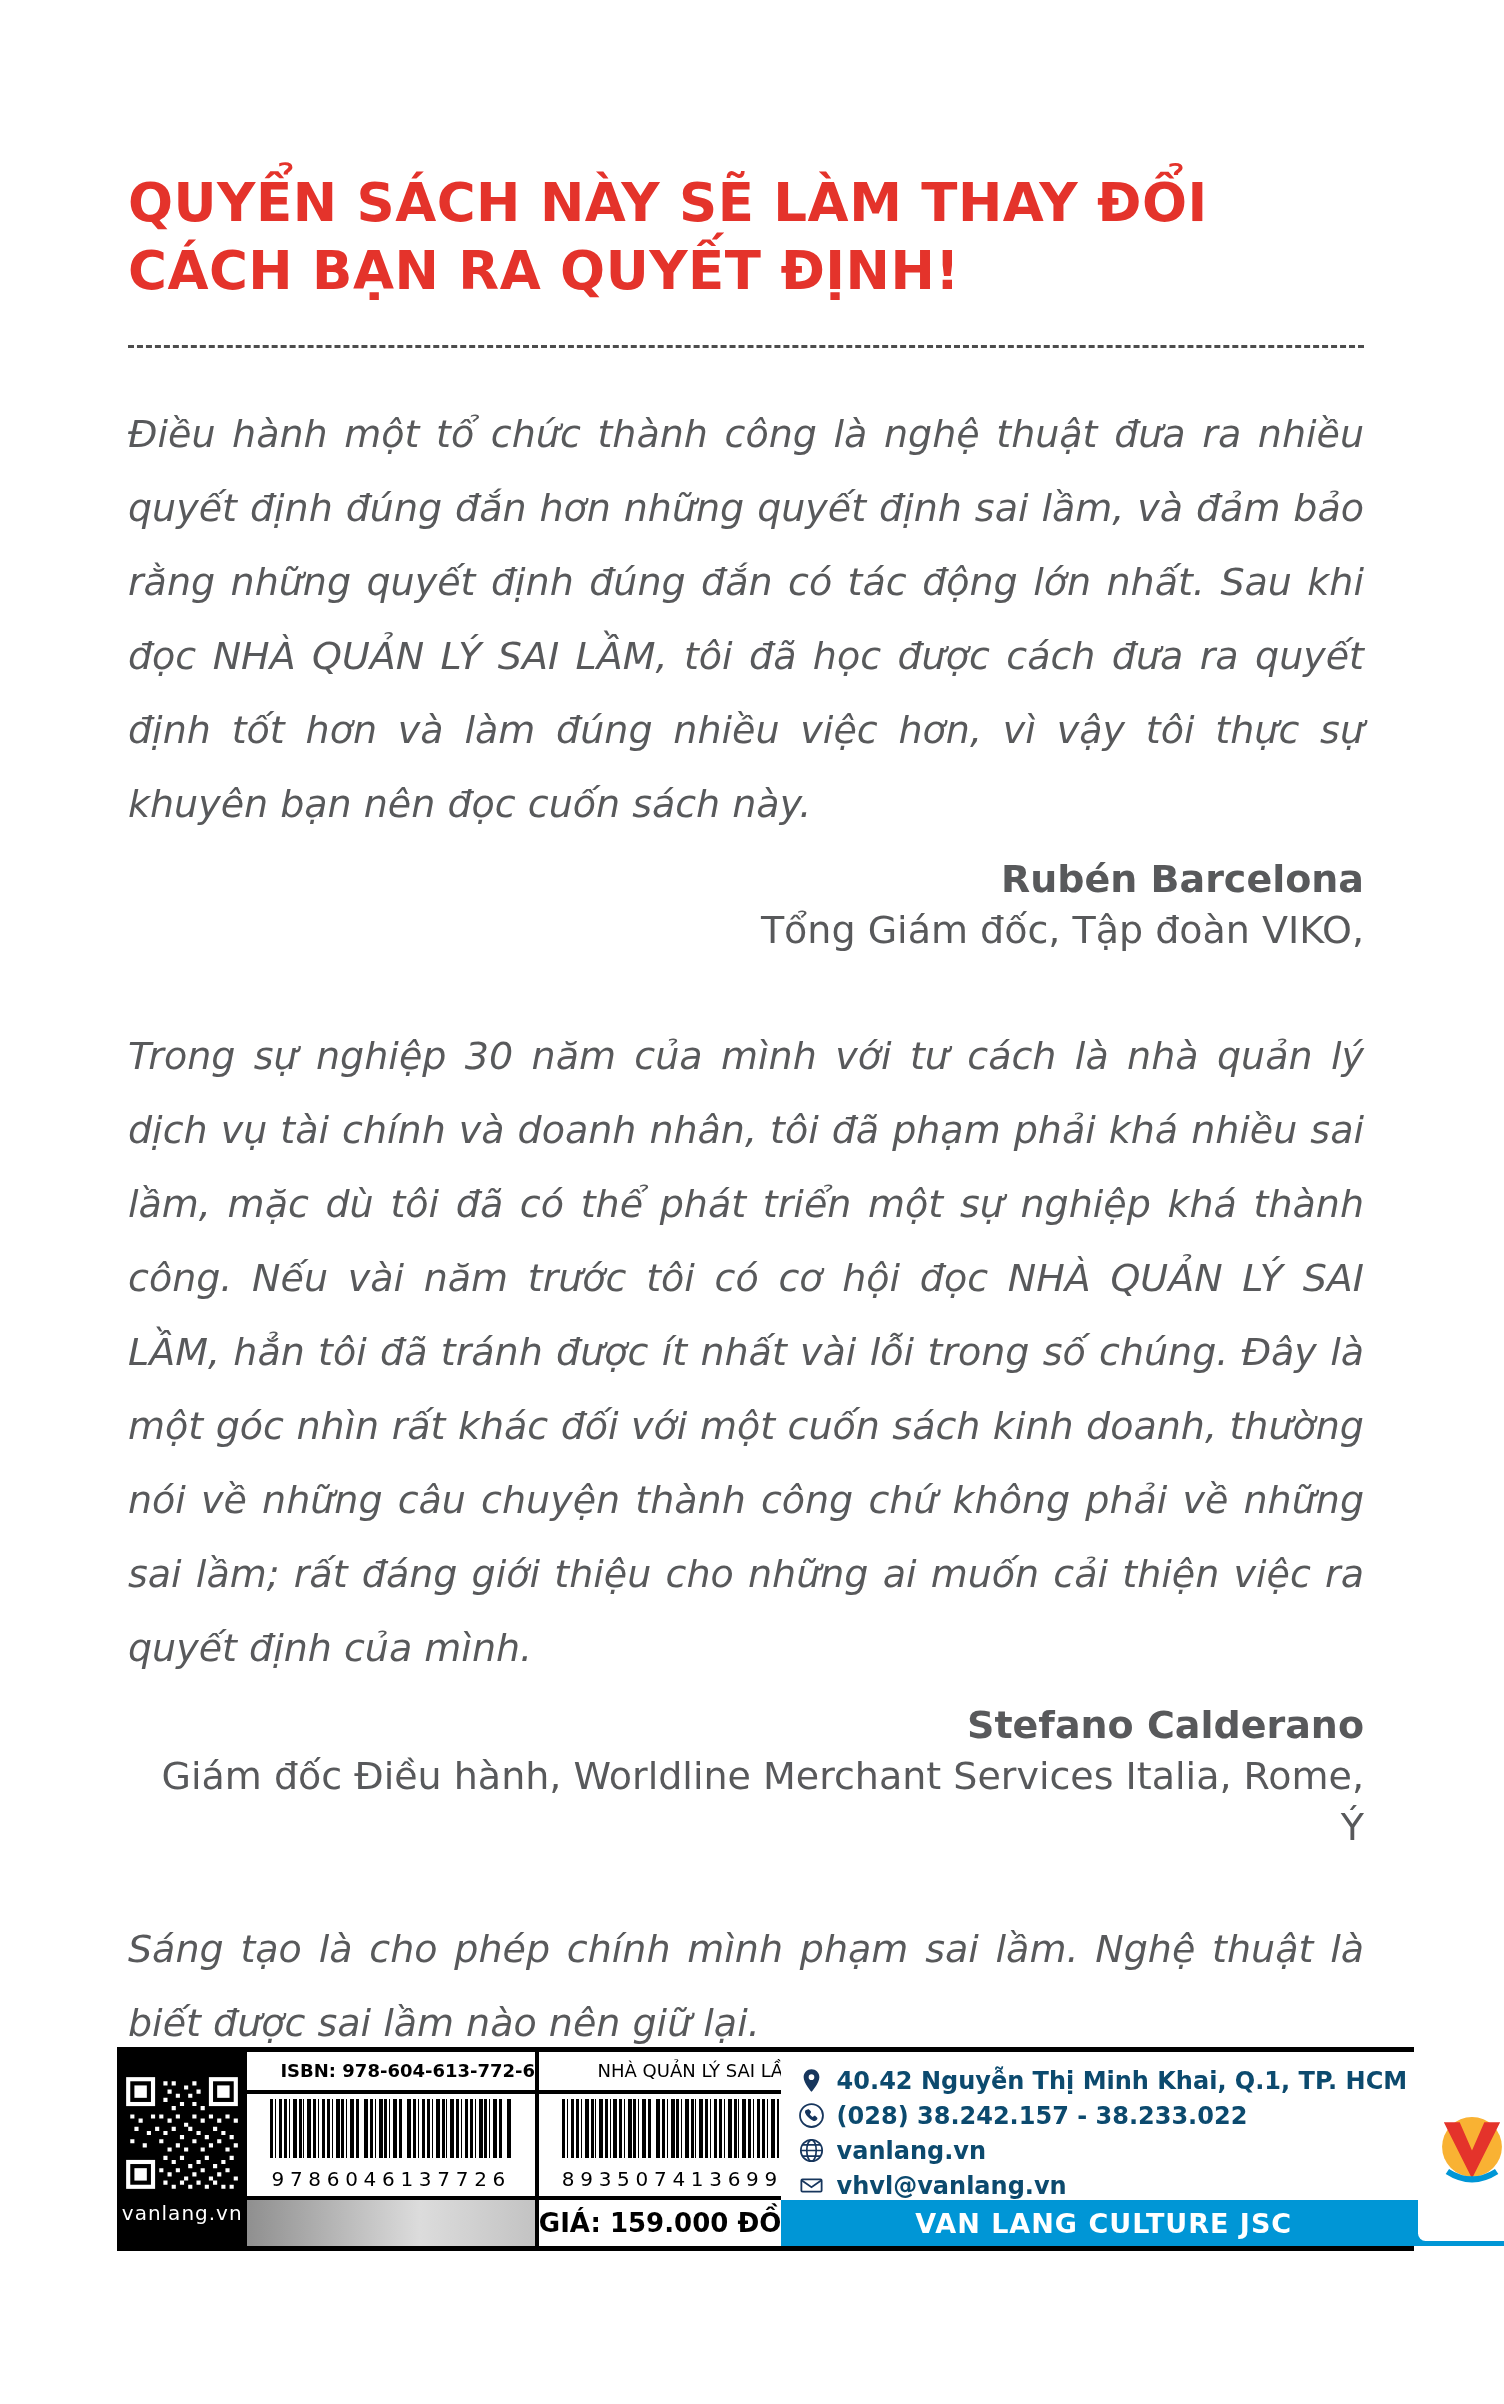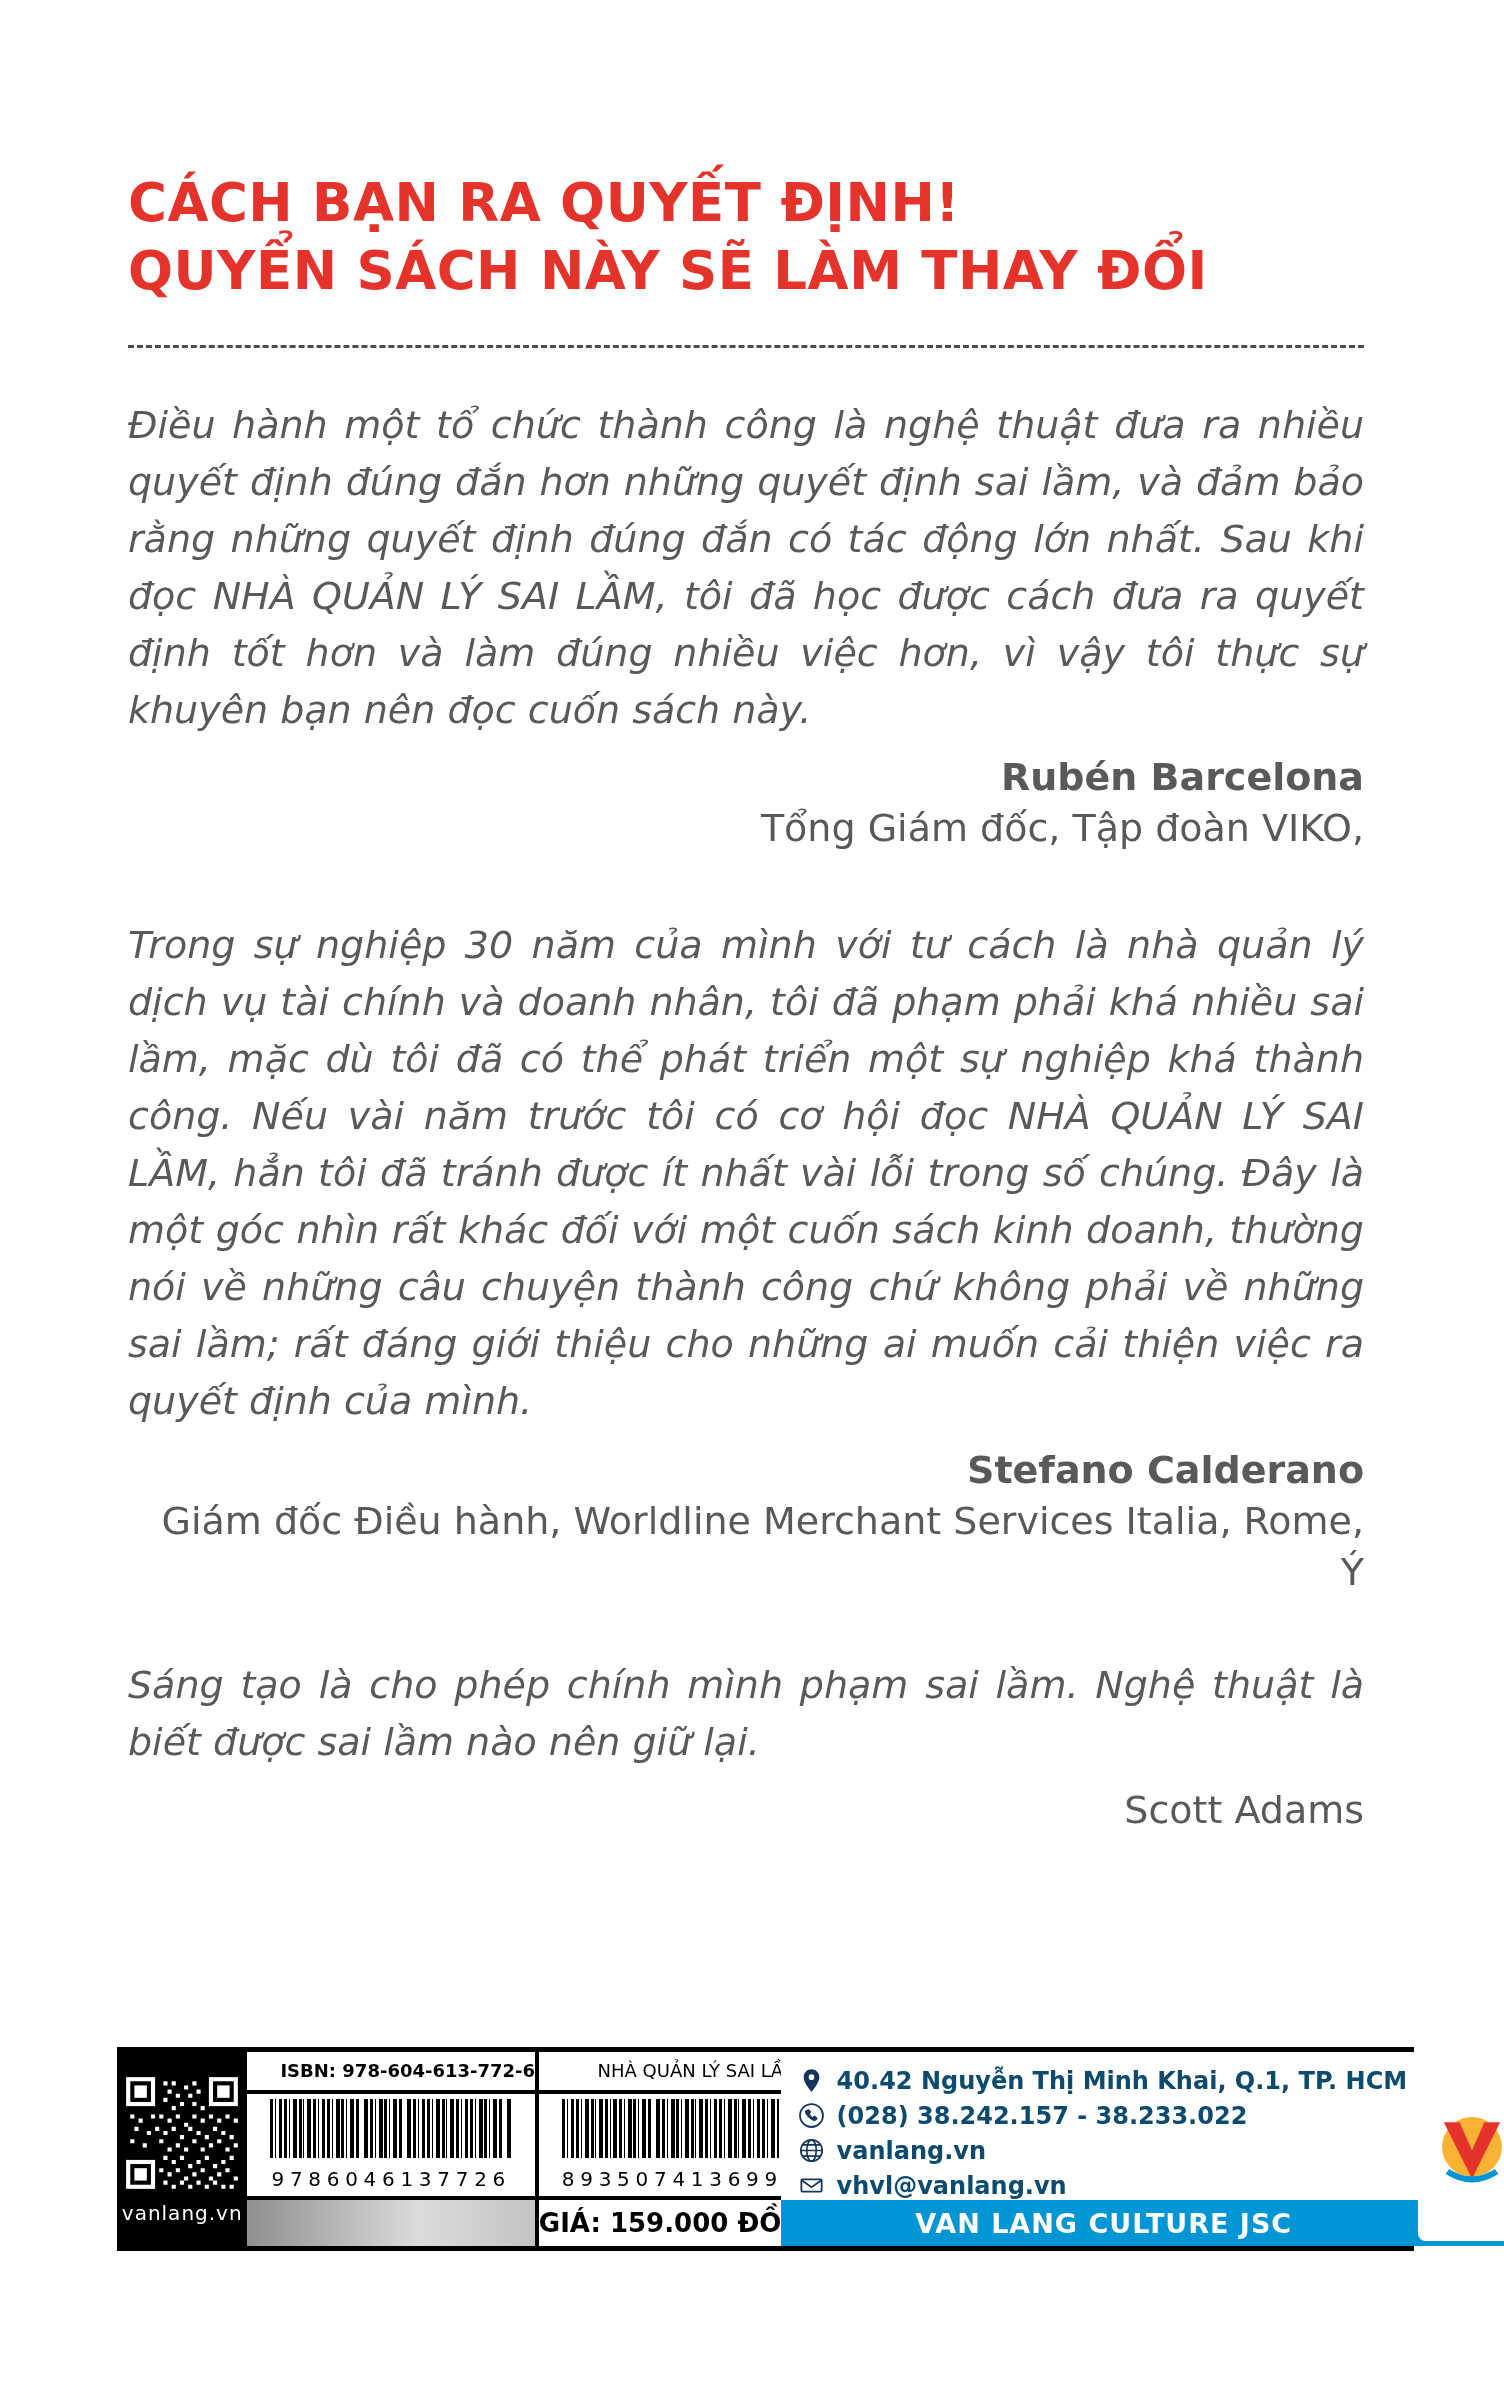--- a/index.html
+++ b/index.html
@@ -10,21 +10,21 @@
   }
   .content { position:absolute; left:128px; top:169px; width:1236px; }
 
   .title { color:#E4332B; font-weight:bold; font-size:53px; line-height:68px; letter-spacing:0.5px; }
   .title-line { display:block; }
 
   .divider { margin-top:40px; border-top:3.8px dashed #4d4d4d; height:0; }
 
   .quote-text {
     margin-top:49px; color:#58595B; font-style:italic;
-    font-size:38px; line-height:57px; text-align:justify;
+    font-size:38px; line-height:74px; text-align:justify;
   }
   .quote-text.gap-lg { margin-top:63px; }
   .quote-text.gap-md { margin-top:59px; }
 
   .attribution { margin-top:13.3px; text-align:right; color:#58595B; font-size:38px; line-height:51px; }
   .attribution.gap { margin-top:15px; }
   .attr-name { font-weight:bold; }
   .attr-name--regular { font-weight:normal; }
 
   
@@ -74,22 +74,22 @@
   .logo-mark { position:absolute; top:5.7px; right:7.6px; font-size:15px; color:#E4332B; }
 </style>
 </head>
 <body>
 
 <div class="page">
 
   <div class="content">
 
     <h1 class="title">
+      <span class="title-line">QUYỂN SÁCH NÀY SẼ LÀM THAY ĐỔI</span>
       <span class="title-line">CÁCH BẠN RA QUYẾT ĐỊNH!</span>
-      <span class="title-line">QUYỂN SÁCH NÀY SẼ LÀM THAY ĐỔI</span>
     </h1>
 
     <div class="divider"></div>
 
     <p class="quote-text">Điều hành một tổ chức thành công là nghệ thuật đưa ra nhiều quyết định đúng đắn hơn những quyết định sai lầm, và đảm bảo rằng những quyết định đúng đắn có tác động lớn nhất. Sau khi đọc NHÀ QUẢN LÝ SAI LẦM, tôi đã học được cách đưa ra quyết định tốt hơn và làm đúng nhiều việc hơn, vì vậy tôi thực sự khuyên bạn nên đọc cuốn sách này.</p>
     <div class="attribution">
       <div class="attr-name">Rubén Barcelona</div>
       <div class="attr-role">Tổng Giám đốc, Tập đoàn VIKO,</div>
     </div>
 

